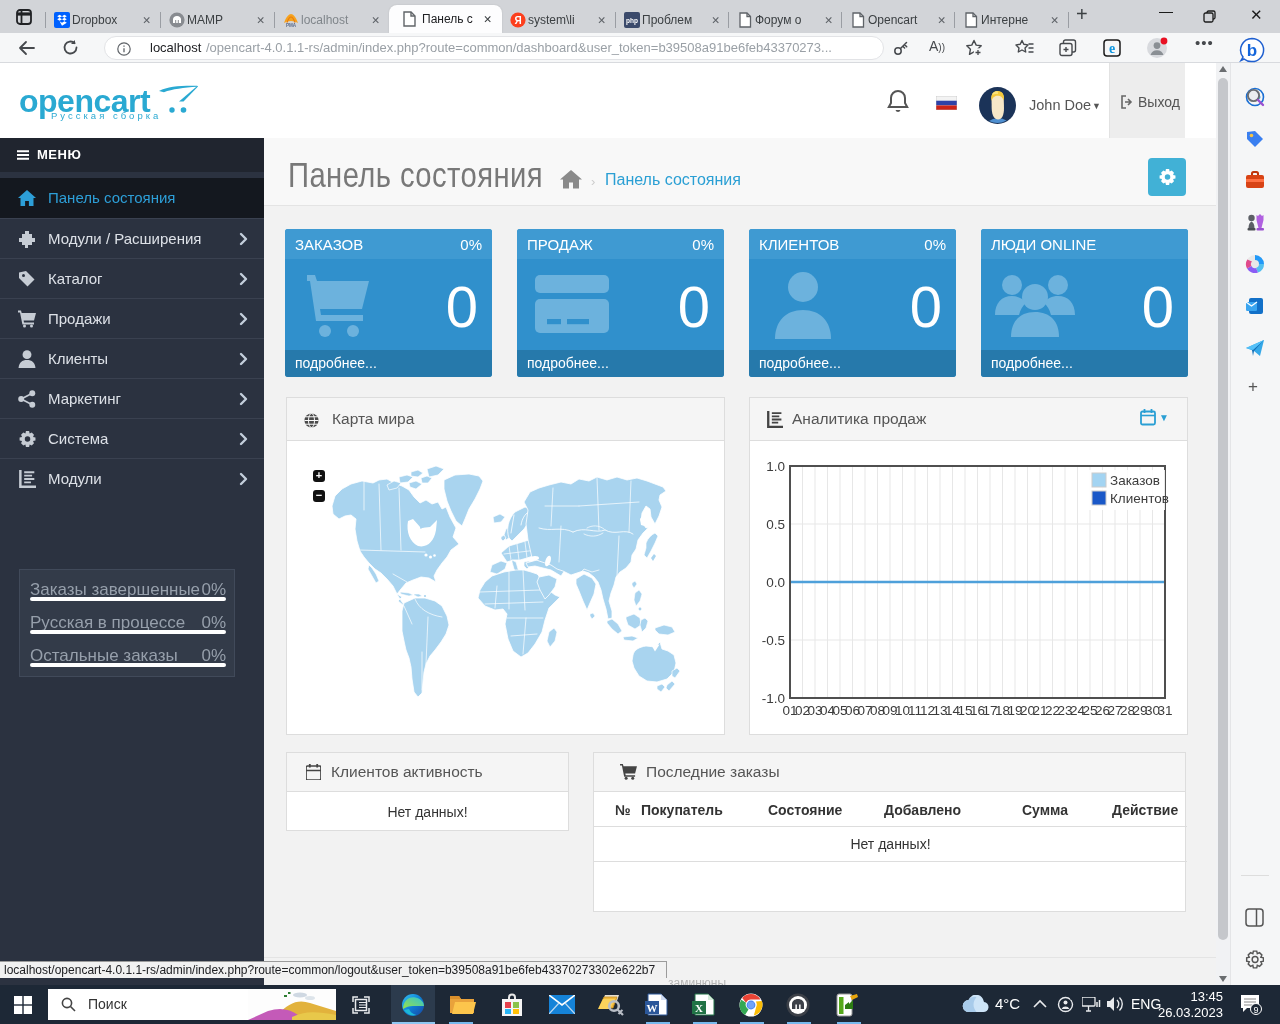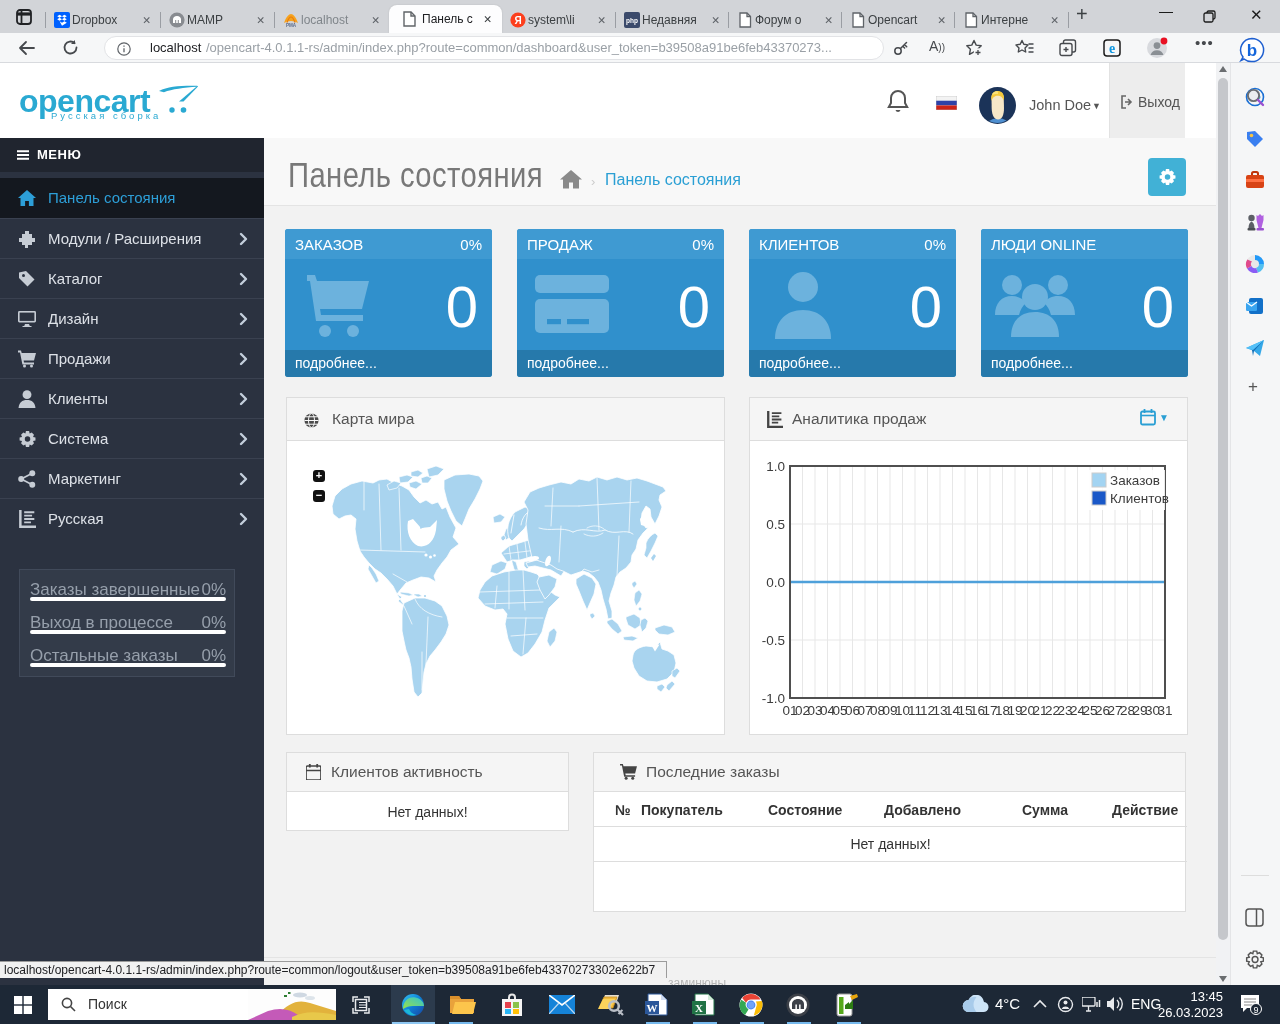--- a/index.html
+++ b/index.html
@@ -100,21 +100,21 @@
       </svg>
     <span class="tt">system\li</span>
       <span class="tx">✕</span>
   </div>
   <div class="tabdiv" style="left:615px"></div>
   <div class="tab" style="left:616px;width:113px">
     <svg class="fav" viewBox="0 0 16 16">
         <rect width="16" height="16" rx="2" fill="#3b4a6b"></rect>
         <text x="8" y="11" font-size="6.5" font-weight="bold" fill="#fff" text-anchor="middle" font-family="Liberation Sans">php</text>
       </svg>
-    <span class="tt">Недавняя</span>
+    <span class="tt">Проблем</span>
       <span class="tx">✕</span>
   </div>
   <div class="tabdiv" style="left:728px"></div>
   <div class="tab" style="left:729px;width:113px">
     <svg class="fav" viewBox="0 0 16 16">
         <path d="M3 1h7l3.5 3.5V15H3z" fill="#fff" stroke="#5f6368" stroke-width="1.3"></path>
         <path d="M10 1v3.5h3.5" fill="none" stroke="#5f6368" stroke-width="1.3"></path>
       </svg>
     <span class="tt">Форум о</span>
       <span class="tx">✕</span>
@@ -245,64 +245,56 @@
           <path d="M7 1h4v3h3v4h3v4h-3v3h-4v3H7v-3H4v-3H1V8h3V4h3z" fill="#c6ccd4"></path>
         </svg><span>Модули / Расширения</span><b><svg width="9" height="14" viewBox="0 0 9 14" style="margin-top:13px">
             <path d="M2 2 7 7 2 12" fill="none" stroke="#c3cedb" stroke-width="2.4" stroke-linecap="round" stroke-linejoin="round"></path>
           </svg></b></div>
     <div class="mi"><svg class="mic" viewBox="0 0 18 18">
           <path d="M1 2.5 8 1l8.5 8.5-7 7L1 8z" fill="#c6ccd4"></path>
           <circle cx="5.5" cy="5.5" r="1.5" fill="#2b3240"></circle>
         </svg><span>Каталог</span><b><svg width="9" height="14" viewBox="0 0 9 14" style="margin-top:13px">
             <path d="M2 2 7 7 2 12" fill="none" stroke="#c3cedb" stroke-width="2.4" stroke-linecap="round" stroke-linejoin="round"></path>
           </svg></b></div>
-    <div class="mi"><svg class="mic" viewBox="0 0 18 16">
-          <rect x="0" y="0" width="18" height="11.5" rx="1.4" fill="#c6ccd4"></rect>
-          <rect x="1.6" y="1.6" width="14.8" height="8.3" fill="#2b3240"></rect>
-          <path d="M6 15.5h6l-1-2.5H7z" fill="#c6ccd4"></path>
-          <rect x="4.5" y="15" width="9" height="1" fill="#c6ccd4"></rect>
-        </svg><span>Дизайн</span><b><svg width="9" height="14" viewBox="0 0 9 14" style="margin-top:13px">
-            <path d="M2 2 7 7 2 12" fill="none" stroke="#c3cedb" stroke-width="2.4" stroke-linecap="round" stroke-linejoin="round"></path>
-          </svg></b></div>
     <div class="mi"><svg class="mic" viewBox="0 0 18 17">
           <path d="M0 0h3l.7 2.4H18l-2 7.6H5.6L6 12h10v2H4.4L2 2H0z" fill="#c6ccd4"></path>
           <circle cx="6.5" cy="15.5" r="1.5" fill="#c6ccd4"></circle>
           <circle cx="13.5" cy="15.5" r="1.5" fill="#c6ccd4"></circle>
         </svg><span>Продажи</span><b><svg width="9" height="14" viewBox="0 0 9 14" style="margin-top:13px">
             <path d="M2 2 7 7 2 12" fill="none" stroke="#c3cedb" stroke-width="2.4" stroke-linecap="round" stroke-linejoin="round"></path>
           </svg></b></div>
     <div class="mi"><svg class="mic" viewBox="0 0 16 17">
           <circle cx="8" cy="4.4" r="4.2" fill="#c6ccd4"></circle>
           <path d="M0 17c.5-5 3.4-7.5 8-7.5s7.5 2.5 8 7.5z" fill="#c6ccd4"></path>
         </svg><span>Клиенты</span><b><svg width="9" height="14" viewBox="0 0 9 14" style="margin-top:13px">
             <path d="M2 2 7 7 2 12" fill="none" stroke="#c3cedb" stroke-width="2.4" stroke-linecap="round" stroke-linejoin="round"></path>
           </svg></b></div>
     <div class="mi"><svg class="mic" viewBox="0 0 17 17">
-          <path d="M7 0h3l.5 2.3 2-.9 2.1 2.1-.9 2L16 6v3l-2.3.5.9 2-2.1 2.1-2-.9L10 15H7l-.5-2.3-2 .9-2.1-2.1.9-2L1 9V6l2.3-.5-.9-2L4.5 1.4l2 .9z" fill="#c6ccd4" transform="translate(.5,1)"></path>
-          <circle cx="9" cy="8.5" r="2.6" fill="#2b3240"></circle>
-        </svg><span>Система</span><b><svg width="9" height="14" viewBox="0 0 9 14" style="margin-top:13px">
-            <path d="M2 2 7 7 2 12" fill="none" stroke="#c3cedb" stroke-width="2.4" stroke-linecap="round" stroke-linejoin="round"></path>
-          </svg></b></div>
-    <div class="mi"><svg class="mic" viewBox="0 0 17 17">
           <circle cx="3" cy="8.5" r="2.8" fill="#c6ccd4"></circle>
           <circle cx="13.5" cy="3" r="2.8" fill="#c6ccd4"></circle>
           <circle cx="13.5" cy="14" r="2.8" fill="#c6ccd4"></circle>
           <path d="M3 8.5 13.5 3M3 8.5l10.5 5.5" stroke="#c6ccd4" stroke-width="1.6"></path>
         </svg><span>Маркетинг</span><b><svg width="9" height="14" viewBox="0 0 9 14" style="margin-top:13px">
             <path d="M2 2 7 7 2 12" fill="none" stroke="#c3cedb" stroke-width="2.4" stroke-linecap="round" stroke-linejoin="round"></path>
           </svg></b></div>
+    <div class="mi"><svg class="mic" viewBox="0 0 17 17">
+          <path d="M7 0h3l.5 2.3 2-.9 2.1 2.1-.9 2L16 6v3l-2.3.5.9 2-2.1 2.1-2-.9L10 15H7l-.5-2.3-2 .9-2.1-2.1.9-2L1 9V6l2.3-.5-.9-2L4.5 1.4l2 .9z" fill="#c6ccd4" transform="translate(.5,1)"></path>
+          <circle cx="9" cy="8.5" r="2.6" fill="#2b3240"></circle>
+        </svg><span>Система</span><b><svg width="9" height="14" viewBox="0 0 9 14" style="margin-top:13px">
+            <path d="M2 2 7 7 2 12" fill="none" stroke="#c3cedb" stroke-width="2.4" stroke-linecap="round" stroke-linejoin="round"></path>
+          </svg></b></div>
     <div class="mi"><svg class="mic" viewBox="0 0 16 16">
           <path d="M1 0v16h15v-2.2H3.2V0z" fill="#c6ccd4"></path>
           <path d="M5.5 2h9M5.5 5h7M5.5 8h9M5.5 11h6" stroke="#c6ccd4" stroke-width="1.7"></path>
-        </svg><span>Русская</span><b><svg width="9" height="14" viewBox="0 0 9 14" style="margin-top:13px">
+        </svg><span>Модули</span><b><svg width="9" height="14" viewBox="0 0 9 14" style="margin-top:13px">
             <path d="M2 2 7 7 2 12" fill="none" stroke="#c3cedb" stroke-width="2.4" stroke-linecap="round" stroke-linejoin="round"></path>
           </svg></b></div>
     <div id="statbox">
       <div class="srow" style="top:10px"><span>Заказы завершенные</span><i>0%</i><div class="sbar"></div></div>
-      <div class="srow" style="top:43px"><span>Выход в процессе</span><i>0%</i><div class="sbar"></div></div>
+      <div class="srow" style="top:43px"><span>Русская в процессе</span><i>0%</i><div class="sbar"></div></div>
       <div class="srow" style="top:76px"><span>Остальные заказы</span><i>0%</i><div class="sbar"></div></div>
     </div>
   </div>
   <div id="main">
     <div id="pghead">
       <div class="abs" style="left:24px;top:17px;font-size:35px;color:#787878;letter-spacing:.5px;transform:scaleX(.835);transform-origin:0 0;">Панель состояния</div>
       <svg class="abs" style="left:296px;top:32px" width="22" height="19" viewBox="0 0 22 19">
           <path d="M11 0 0 9.5h3v9h6v-6h4v6h6v-9h3z" fill="#8a8a8a"></path>
         </svg>
       <span class="abs" style="left:327px;top:36px;color:#ccc;font-size:13px">›</span>

